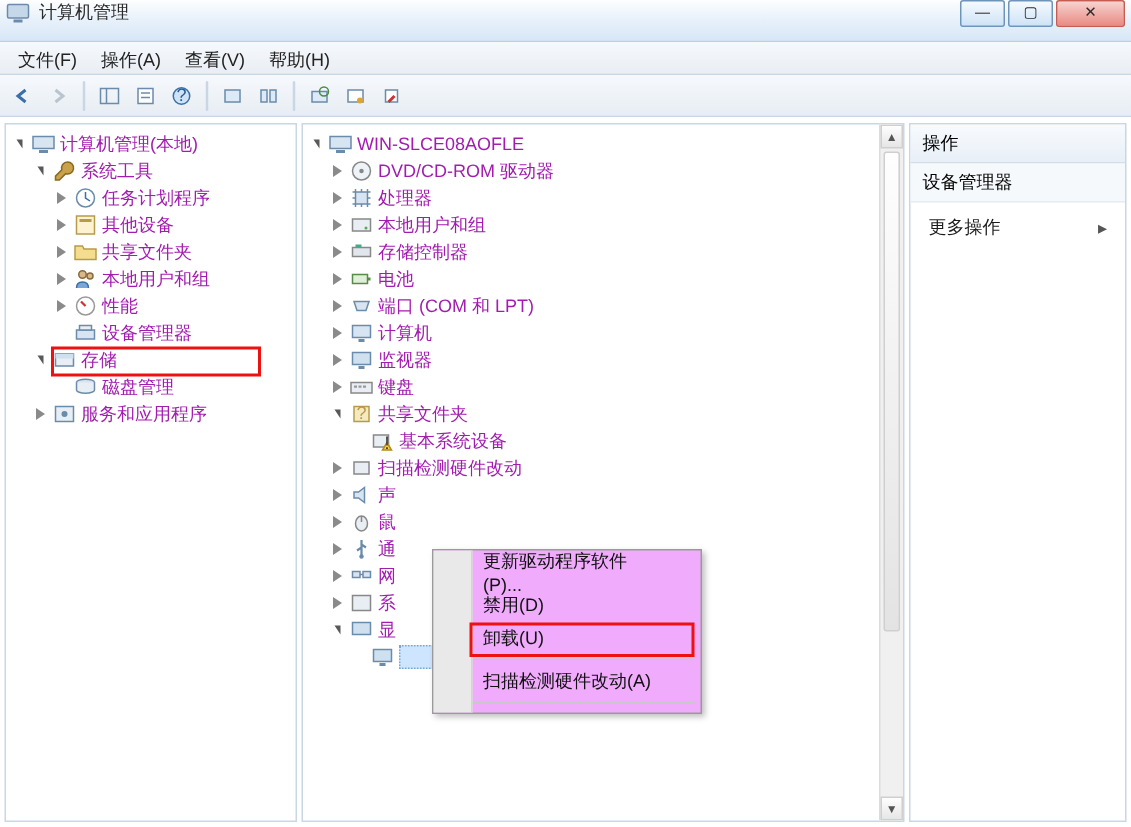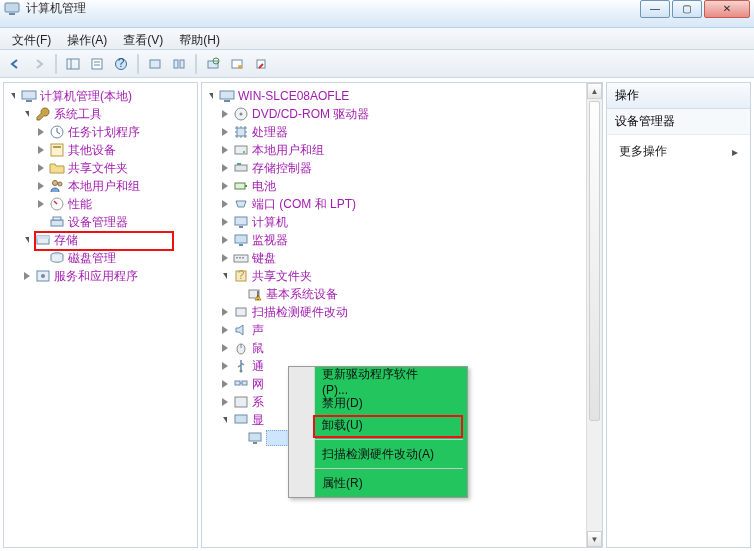--- a/index.html
+++ b/index.html
@@ -25,21 +25,21 @@
 .node{display:flex;align-items:center;height:18px;padding-right:4px;white-space:nowrap}
 .tw{width:14px;height:14px;display:flex;align-items:center;justify-content:center;color:#6a6a6a;font-size:9px}
 .tw::before{content:"";display:block;width:0;height:0}
 .tw.exp::before{border-left:4px solid transparent;border-top:6px solid #595959}
 .tw.col::before{border-top:4px solid transparent;border-bottom:4px solid transparent;border-left:6px solid #8a8a8a}
 .ic{width:16px;height:16px;margin:0 3px 0 1px;flex:none}
 .lbl{color:#a21caf}
 .lbl.sel{background:#cde5ff;border:1px dotted #7aa7d7;padding:0 1px}
 .ind1{padding-left:14px}.ind2{padding-left:28px}
 .redbox{position:absolute;border:2px solid #e11}
-.ctx{position:absolute;background:#22c55e;border:1px solid #9a9a9a;box-shadow:2px 2px 4px rgba(0,0,0,.25);padding:3px}
+.ctx{position:absolute;background:#f0abfc;border:1px solid #9a9a9a;box-shadow:2px 2px 4px rgba(0,0,0,.25);padding:3px}
 .ctx .row{height:22px;display:flex;align-items:center;padding:0 24px 0 30px;color:#111}
 .ctx .hr{height:1px;background:#c8c8c8;margin:3px 1px}
 .ctx .iconcol{position:absolute;left:0;top:0;bottom:0;width:26px;background:#e9e9e9;border-right:1px solid #d4d4d4}
 .rhdr{background:linear-gradient(#f8fbfe,#e8eff7);border-bottom:1px solid #d2dde8;padding:4px 8px;font-weight:500}
 .rsub{padding:4px 8px;border-bottom:1px solid #e6ecf2;background:#f6f9fc}
 .rlink{padding:8px 12px;color:#1b1b1b;display:flex;align-items:center;gap:20px}
 .sb{position:absolute;right:0;width:16px;background:#f0f0f0;border-left:1px solid #dcdcdc}
 .sb.mid{top:0;bottom:0}
 .sb .up,.sb .dn{height:16px;background:linear-gradient(#fefefe,#e6e6e6);border:1px solid #cfcfcf;display:flex;align-items:center;justify-content:center;font-size:8px;color:#555}
 .sb .dn{position:absolute;bottom:0;left:0;right:0}
@@ -457,21 +457,20 @@
           </div>
 
         <div class="ctx" style="left:86px;top:283px;width:180px">
           <div class="iconcol"></div>
           <div class="row">更新驱动程序软件(P)...</div>
           <div class="row">禁用(D)</div>
           <div class="row">卸载(U)</div>
           <div class="hr"></div>
           <div class="row">扫描检测硬件改动(A)</div>
           <div class="hr"></div>
-          <div class="row">属性(R)</div>
           <div class="redbox" style="left:24px;top:48px;width:150px;height:23px"></div>
         </div>
 
         <div class="sb mid">
           <div class="up">▲</div>
           <div class="thumb" style="top:18px;height:320px"></div>
           <div class="dn">▼</div>
         </div>
       </div>
     </div>

